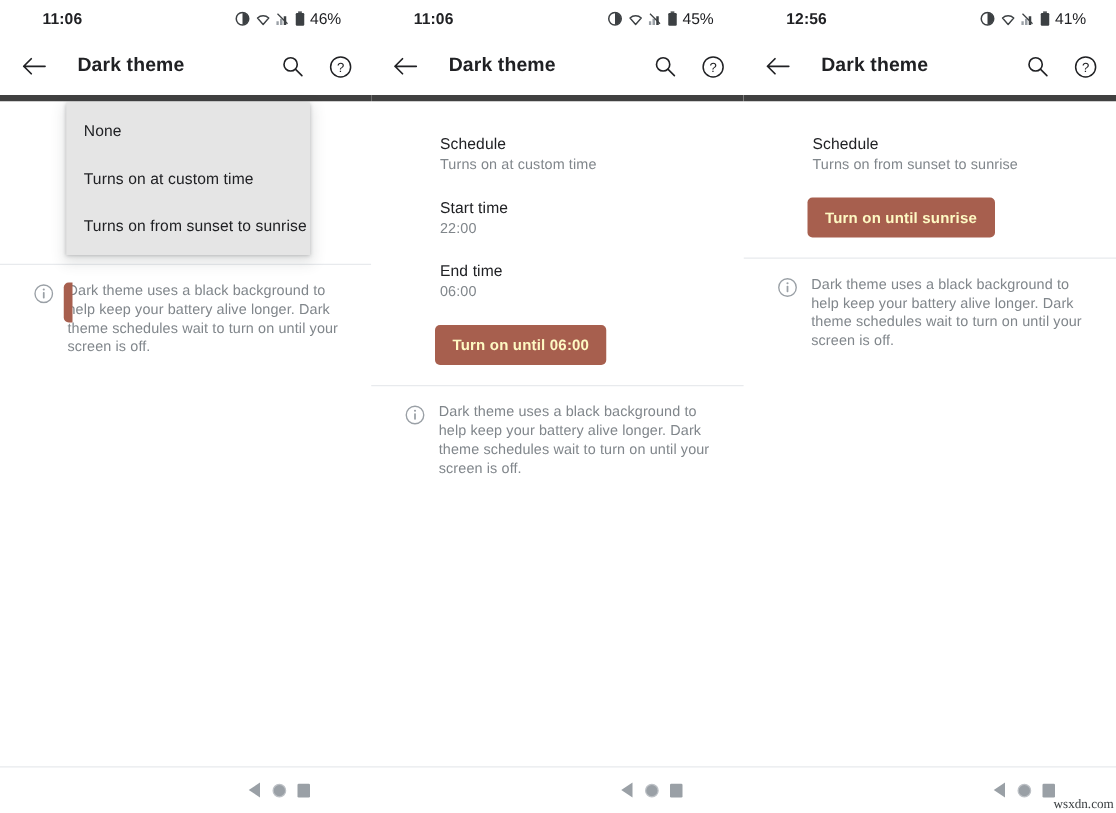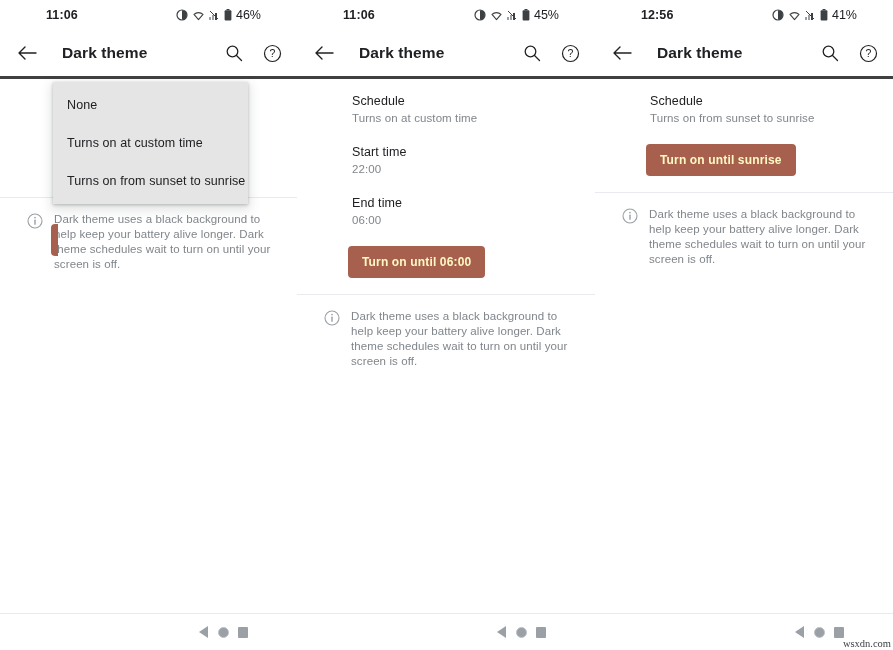--- a/index.html
+++ b/index.html
@@ -24,21 +24,21 @@
     flex: 0 0 297px;
   }
   .panel.p2 { width: 298px; flex: 0 0 298px; }
   .panel.p3 { width: 298px; flex: 0 0 298px; }
 
   
   .statusbar {
     height: 30px;
     display: flex;
     align-items: center;
-    padding: 0 20px;
+    padding: 0 8px;
     color: #202124;
   }
   .status-time {
     font-size: 12.5px;
     font-weight: 700;
     letter-spacing: .1px;
     margin-left: 26px;
   }
   .status-right {
     margin-left: auto;
@@ -81,22 +81,22 @@
     align-items: center;
     gap: 16px;
   }
   .appbar-actions .act {
     width: 22px; height: 22px;
     display: flex; align-items: center; justify-content: center;
   }
 
   
   .content {
-    border-top: 3px solid #404040;
-    padding-top: 14px;
+    border-top: 5px solid #404040;
+    padding-top: 26px;
     position: relative;
   }
   .row {
     padding: 0 16px 0 55px;
     margin-bottom: 18px;
   }
   .row-title {
     font-size: 12.5px;
     color: #202124;
     line-height: 16px;

